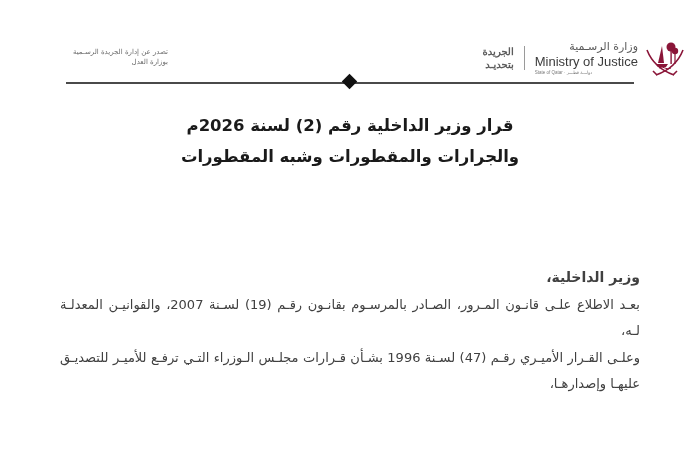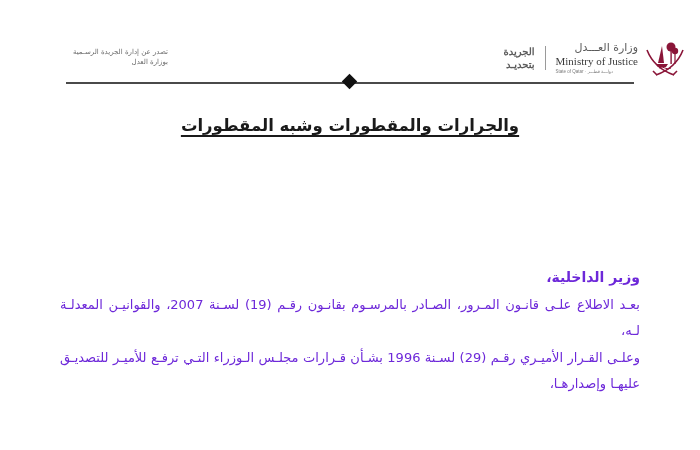--- a/index.html
+++ b/index.html
@@ -44,22 +44,22 @@
       line-height: 1;
       padding-right: 2px;
     }
     .ministry-ar {
       font-size: 11px;
       color: #5a5a5a;
       letter-spacing: 1px;
       display: block;
     }
     .ministry-en {
-      font-family: Liberation Serif, serif;
-      font-size: 11px;
+      font-family: Liberation Sans, sans-serif;
+      font-size: 13px;
       color: #3c3c3c;
       display: block;
       direction: ltr;
       text-align: left;
       margin-top: 3px;
     }
     .ministry-sub {
       font-family: "Liberation Sans", sans-serif;
       font-size: 4.5px;
       color: #7a7a7a;
@@ -126,37 +126,36 @@
       direction: rtl;
       text-align: center;
       font-weight: bold;
       font-size: 16.5px;
       line-height: 31px;
       color: #1a1a1a;
     }
     .title-block .t-line { display: block; }
     .title-block .t-underline {
       display: inline-block;
-      text-decoration: underline;
       text-underline-offset: 4px;
       text-decoration-thickness: 1.5px;
       text-align: center;
     }
 
     
     .body-text {
       position: absolute;
       left: 60px;
       top: 264px;
       width: 580px;
       direction: rtl;
       text-align: justify;
       font-size: 13px;
       line-height: 26.5px;
-      color: #6d28d9;
+      color: #404040;
     }
     .body-text .heading {
       display: block;
       font-weight: bold;
       font-size: 14px;
       margin-bottom: 1px;
     }
     .body-text .para {
       display: block;
       text-align: justify;
@@ -179,42 +178,43 @@
       <path d="M12 26 L24 26 L22 29 L14 29 Z" fill="#8a1538"></path>
 
       <circle cx="27" cy="9" r="4.5" fill="#8a1538"></circle>
       <circle cx="31" cy="13" r="3.2" fill="#8a1538"></circle>
       <rect x="26.4" y="12" width="1.4" height="14" fill="#8a1538"></rect>
       <rect x="30.4" y="15" width="1.2" height="11" fill="#8a1538"></rect>
 
       <path d="M15 30 q3 -2 6 0 t6 0" stroke="#8a1538" stroke-width="1" fill="none"></path>
     </svg>
     <div class="ministry">
-      <span class="ministry-ar">وزارة العـــدل</span>
+      <span class="ministry-ar">وزارة الرسـمية</span>
       <span class="ministry-en">Ministry of Justice</span>
       <span class="ministry-sub">State of Qatar · دولـــة قطـــر</span>
     </div>
     <div class="hdr-sep"></div>
     <div class="gazette">
       <span>الجريدة</span>
       <span>بتحديـد</span>
     </div>
   </div>
 
   <div class="hdr-left">
     <span>تصدر عن إدارة الجريدة الرسـمية</span>
     <span>بوزارة العدل</span>
   </div>
 
   <div class="divider"></div>
   <div class="diamond"></div>
 
   <div class="title-block">
+    <span class="t-line">قرار وزير الداخلية رقم (2) لسنة 2026م</span>
     <span class="t-line"><span class="t-underline">والجرارات والمقطورات وشبه المقطورات</span></span>
   </div>
 
   <div class="body-text">
     <span class="heading">وزير الداخلية،</span>
     <span class="para">بعـد الاطلاع علـى قانـون المـرور، الصـادر بالمرسـوم بقانـون رقـم (19) لسـنة 2007، والقوانيـن المعدلـة لـه،</span>
-    <span class="para">وعلـى القـرار الأميـري رقـم (29) لسـنة 1996 بشـأن قـرارات مجلـس الـوزراء التـي ترفـع للأميـر للتصديـق عليهـا وإصدارهـا،</span>
+    <span class="para">وعلـى القـرار الأميـري رقـم (47) لسـنة 1996 بشـأن قـرارات مجلـس الـوزراء التـي ترفـع للأميـر للتصديـق عليهـا وإصدارهـا،</span>
   </div>
 
 </div>
 
 </body></html>

